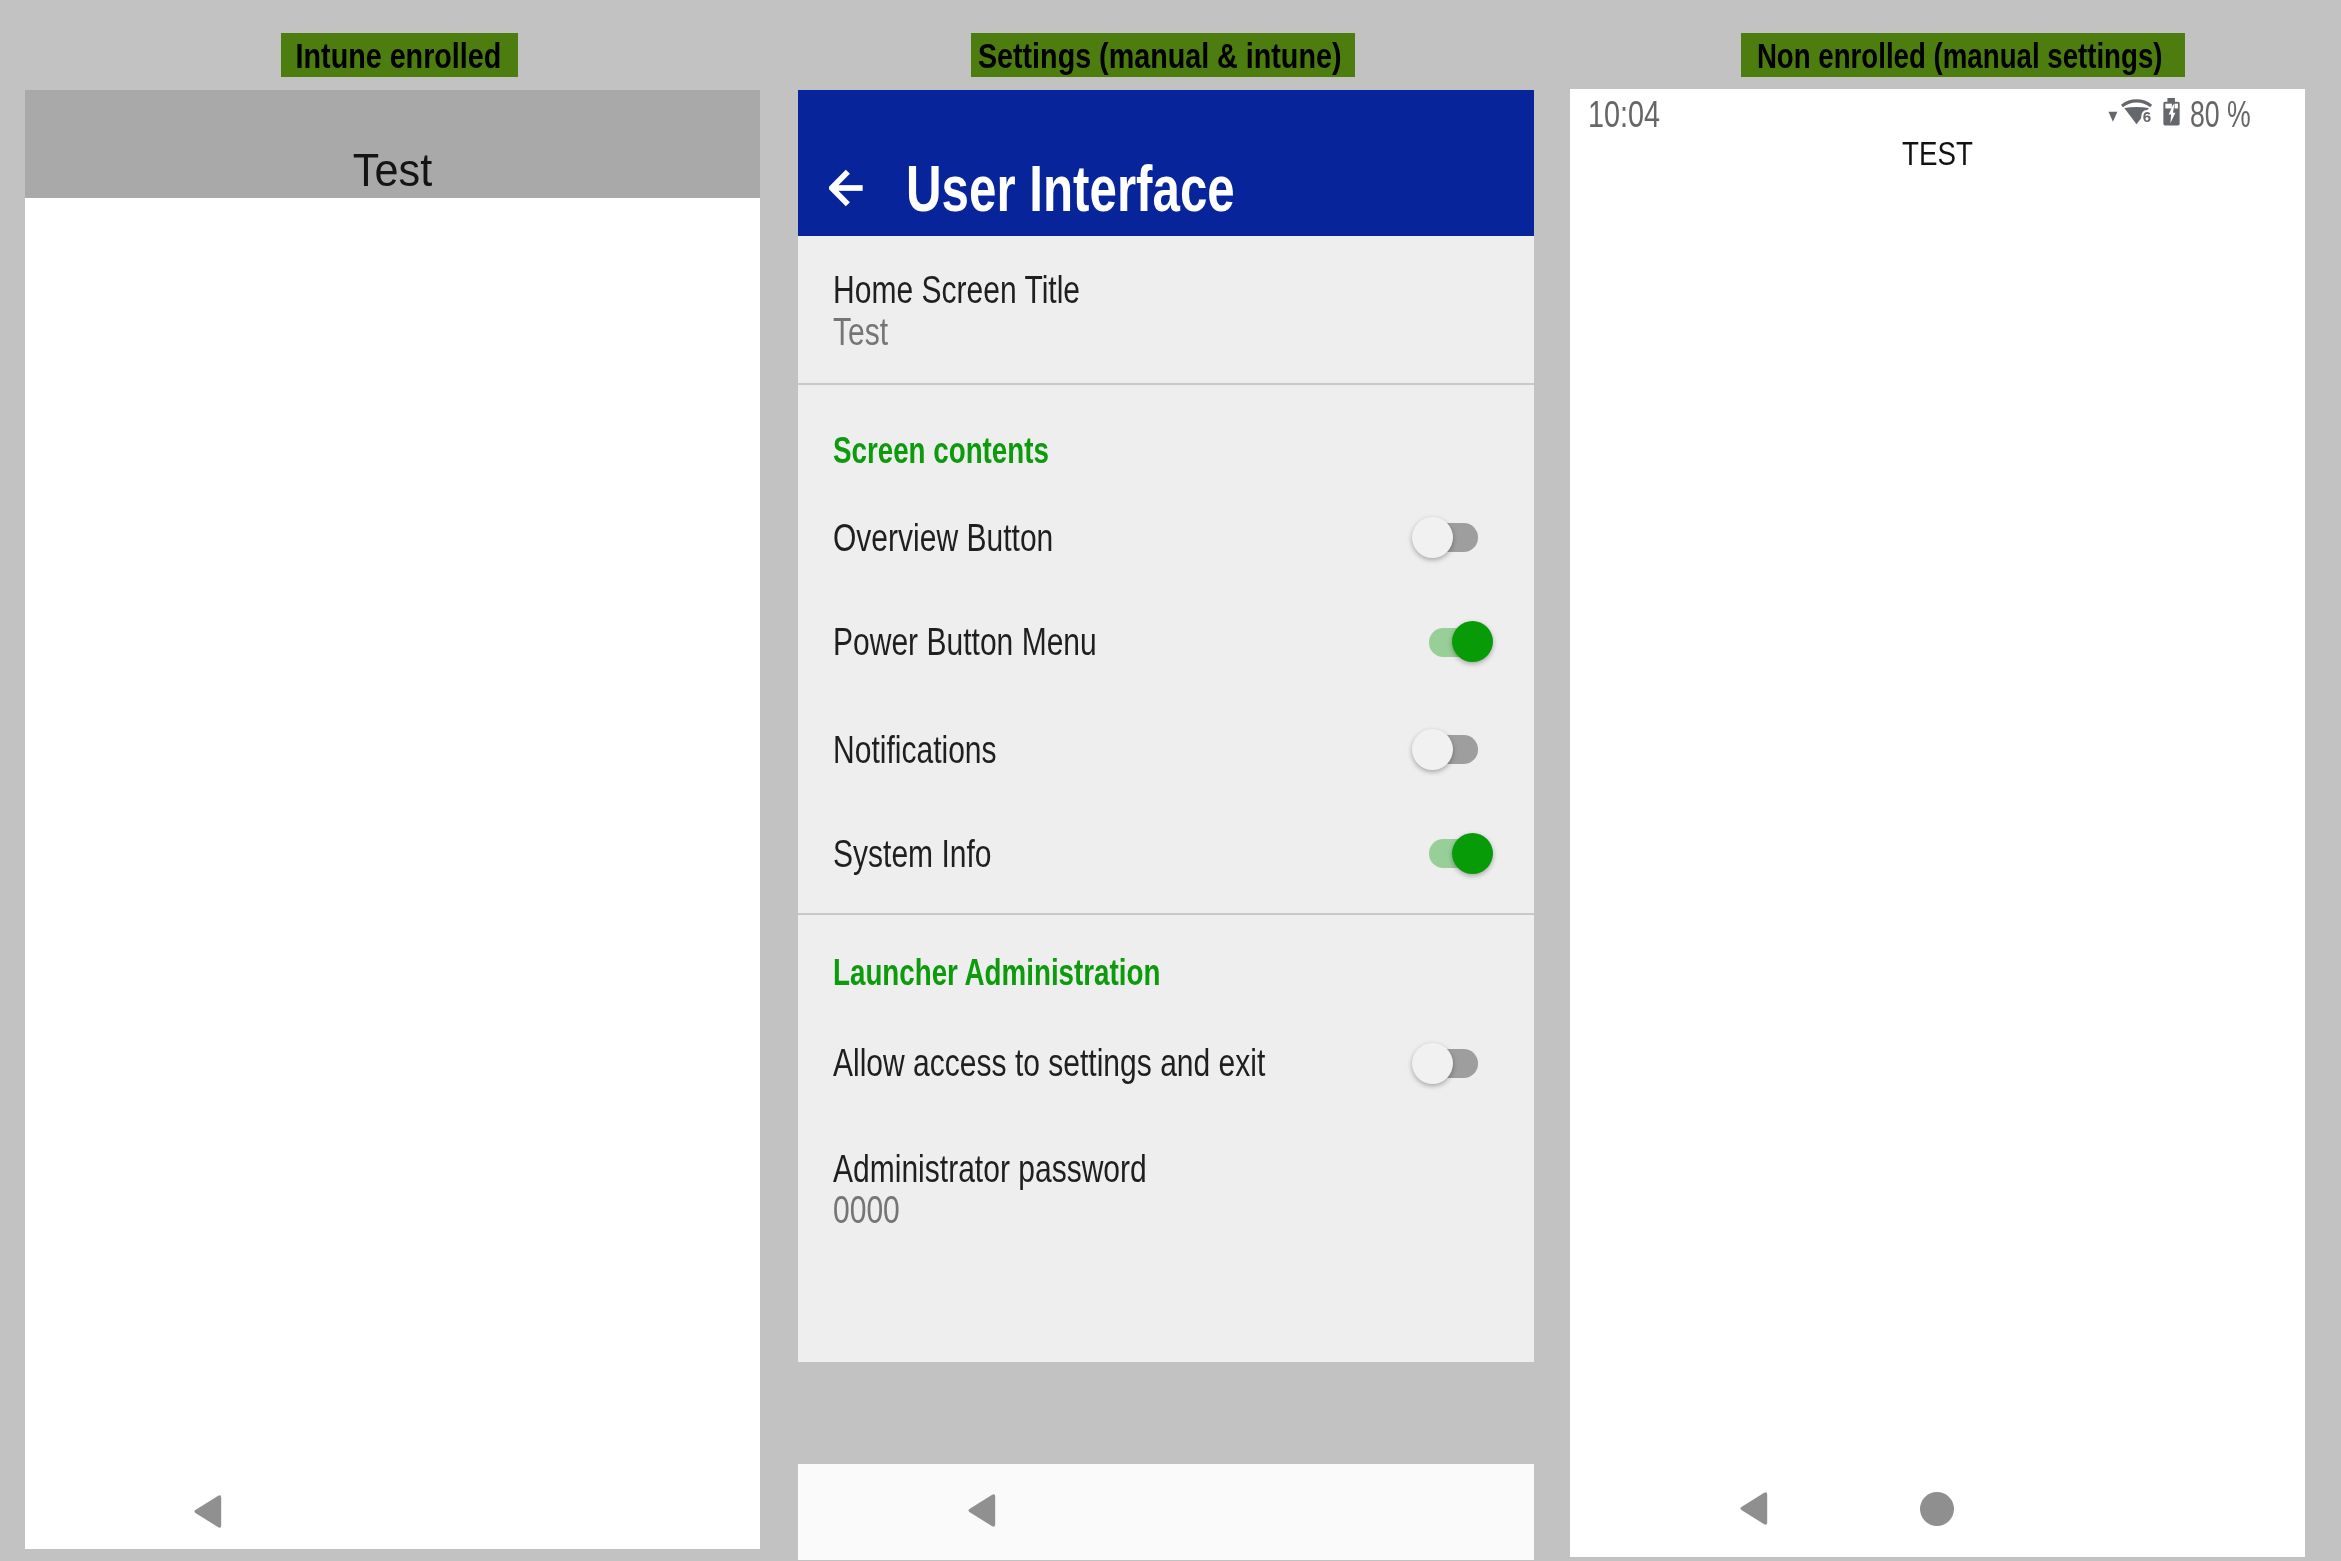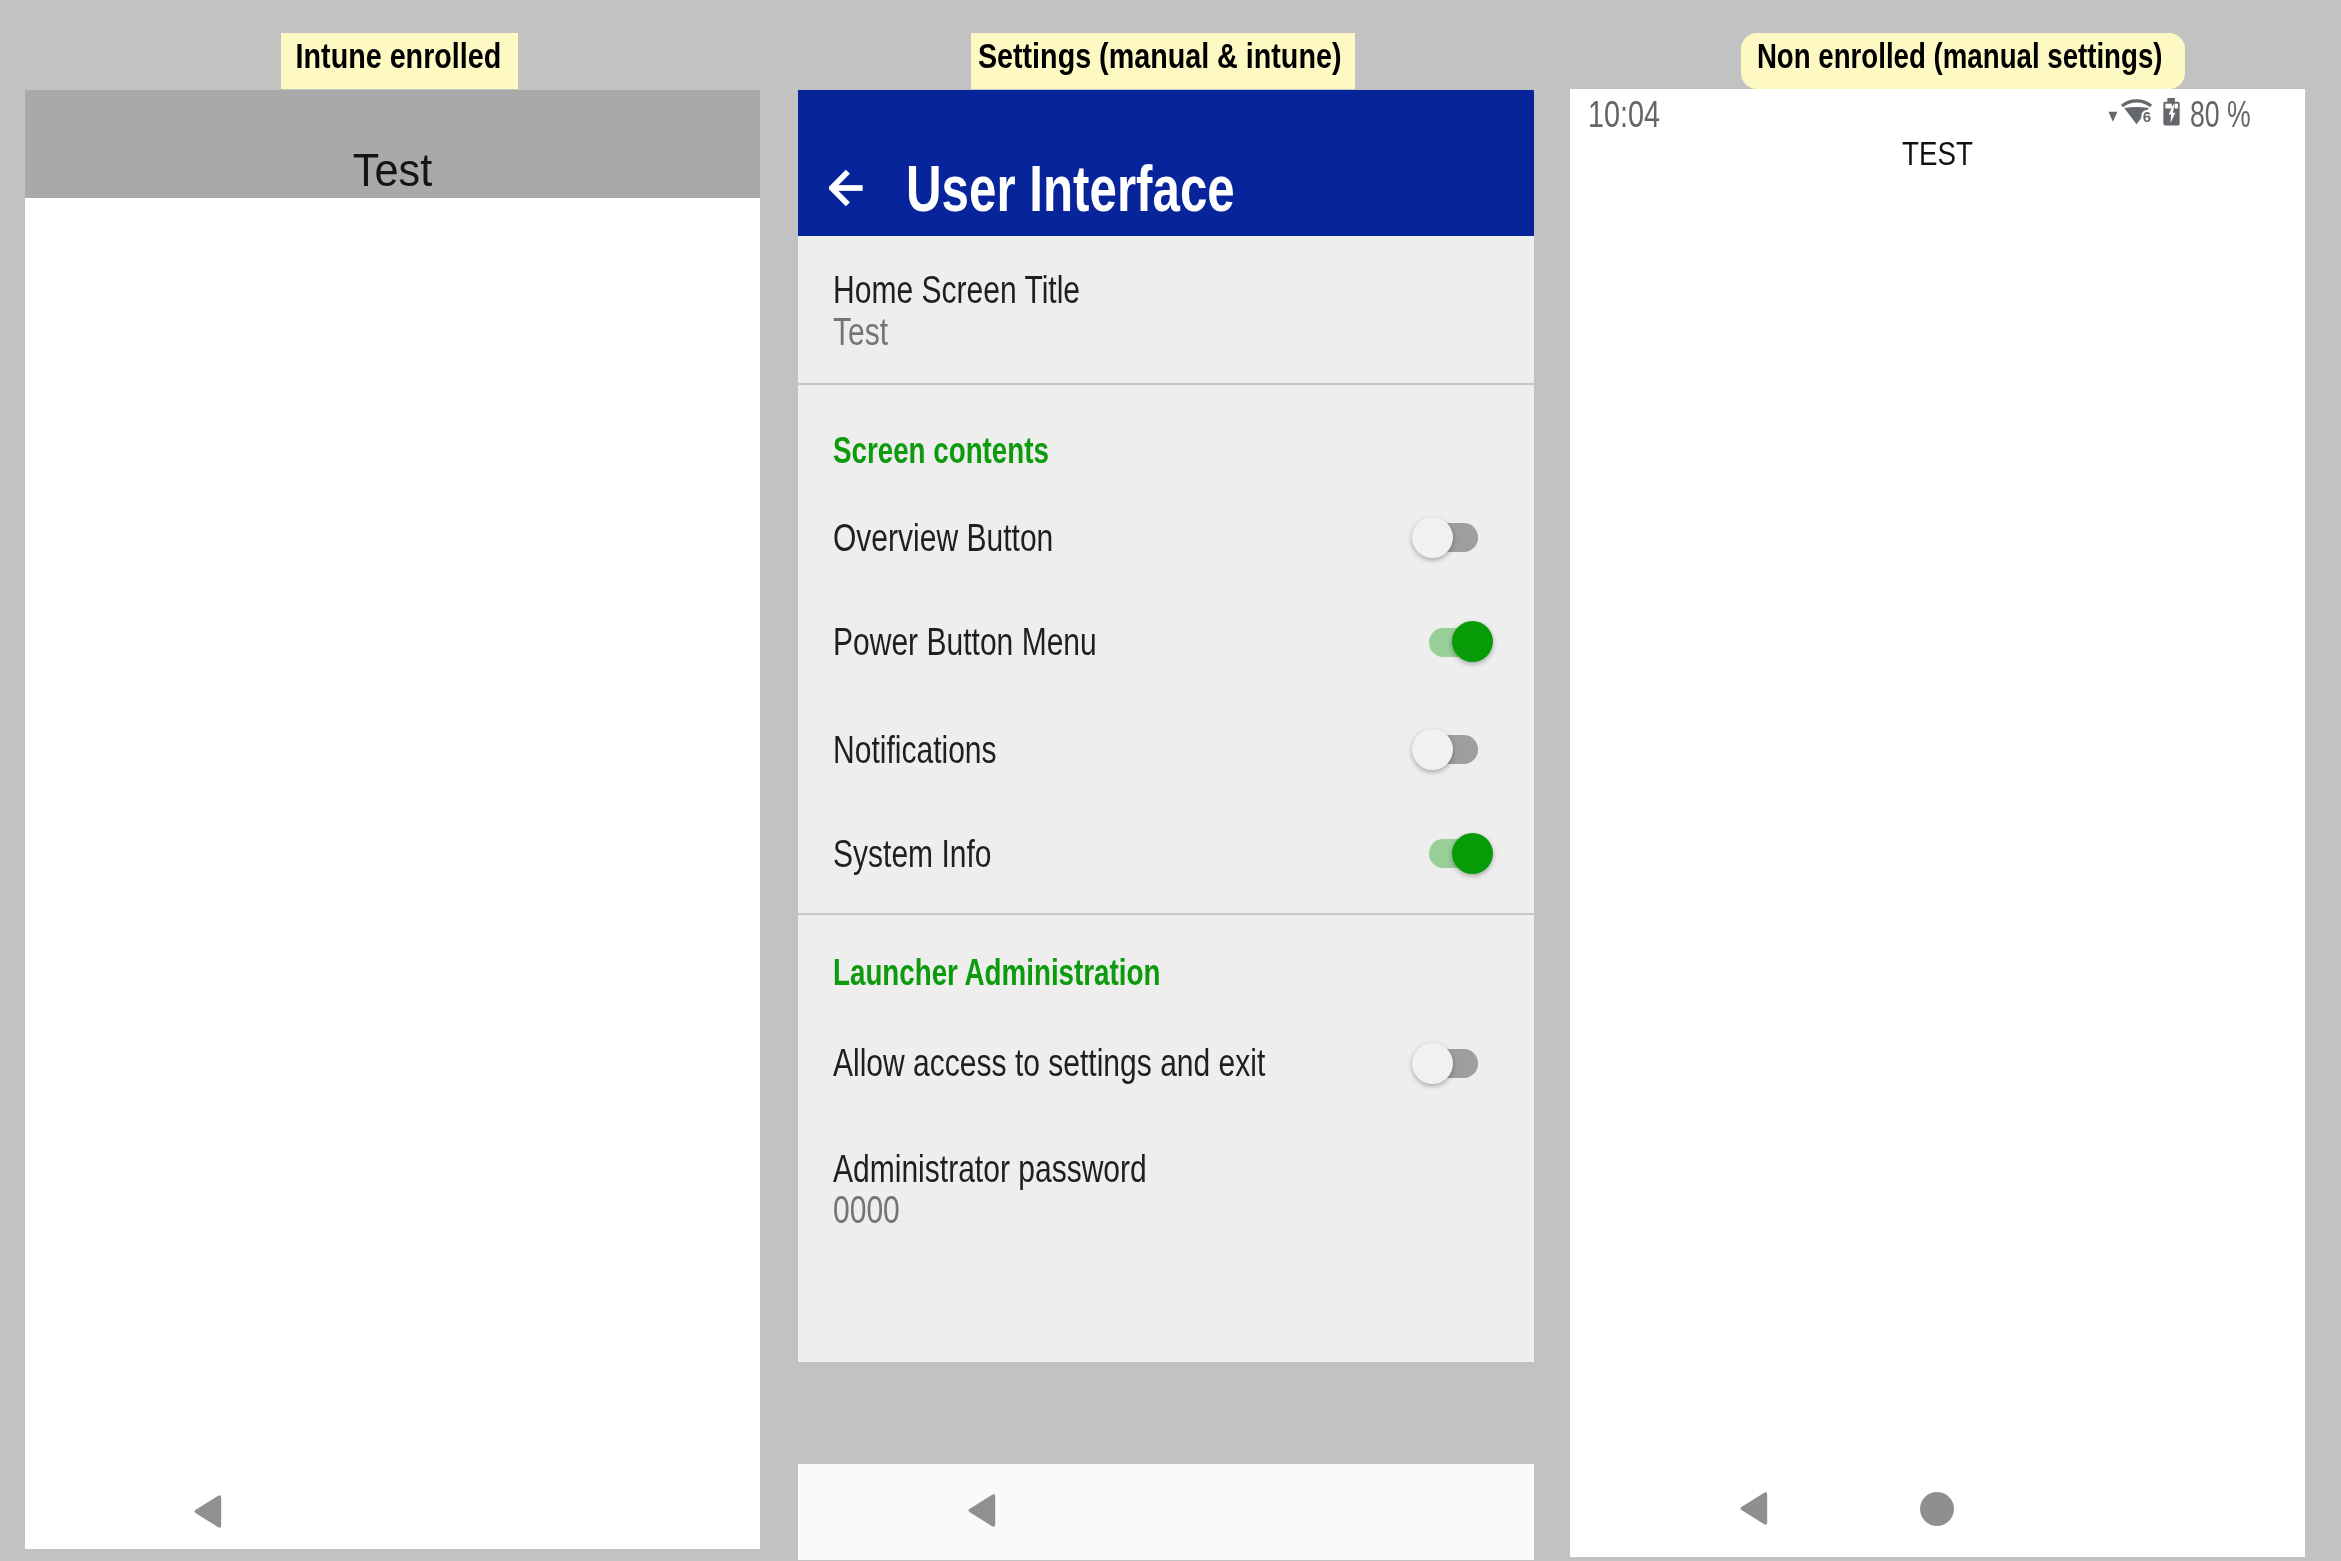--- a/index.html
+++ b/index.html
@@ -1,32 +1,32 @@
 <!DOCTYPE html>
 <html style="font-size:11px"><head>
 <meta charset="utf-8">
 <style>
 * { margin:0; padding:0; box-sizing:border-box; }
 html,body { width:2342px; height:1562px; background:#c2c2c2; font-family:"Liberation Sans", sans-serif; position:relative; overflow:hidden; }
 .abs { position:absolute; }
-.label { position:absolute; top:33px; height:56px; background:#fef9c3; color:#000; font-weight:bold; font-size:35px; line-height:45px; white-space:nowrap; }
+.label { position:absolute; top:33px; height:44px; background:#4d7c0f; color:#000; font-weight:bold; font-size:35px; line-height:45px; white-space:nowrap; }
 .label > span { position:absolute; left:50%; top:0; transform-origin:center; }
 .panel { position:absolute; background:#fff; }
 .ctext { position:absolute; white-space:nowrap; transform-origin:left center; }
 </style>
 </head>
 <body>
 
 <div class="label" style="left:281px; width:237px;">
     <span style="margin-left:-127px; transform:scaleX(0.82);">Intune enrolled</span>
   </div>
 <div class="label" style="left:971px; width:384px;">
     <span style="margin-left:-225px; transform:scaleX(0.82);">Settings (manual &amp; intune)</span>
   </div>
-<div class="label" style="left:1741px; width:444px;border-radius:16px;">
+<div class="label" style="left:1741px; width:444px;">
     <span style="margin-left:-260px; transform:scaleX(0.79);">Non enrolled (manual settings)</span>
   </div>
 
 <div class="panel" style="left:24.5px; top:90px; width:735px; height:1459px;">
   <div class="abs" style="left:0; top:0; width:735px; height:108px; background:#a9a9a9;"></div>
   <div class="ctext" style="left:0; width:735px; top:56px; height:48px; line-height:48px; text-align:center; font-size:47px; color:#141414; transform:scaleX(0.92); transform-origin:center;">Test</div>
   <svg class="abs" style="left:168px; top:1404px;" width="31" height="35" viewBox="0 0 45 51">
     <path d="M 41 5 L 41 46 Q 41 51 36 48 L 4 28 Q 0 25.5 4 23 L 36 3 Q 41 0 41 5 Z" fill="#909090"></path>
   </svg>
 </div>

